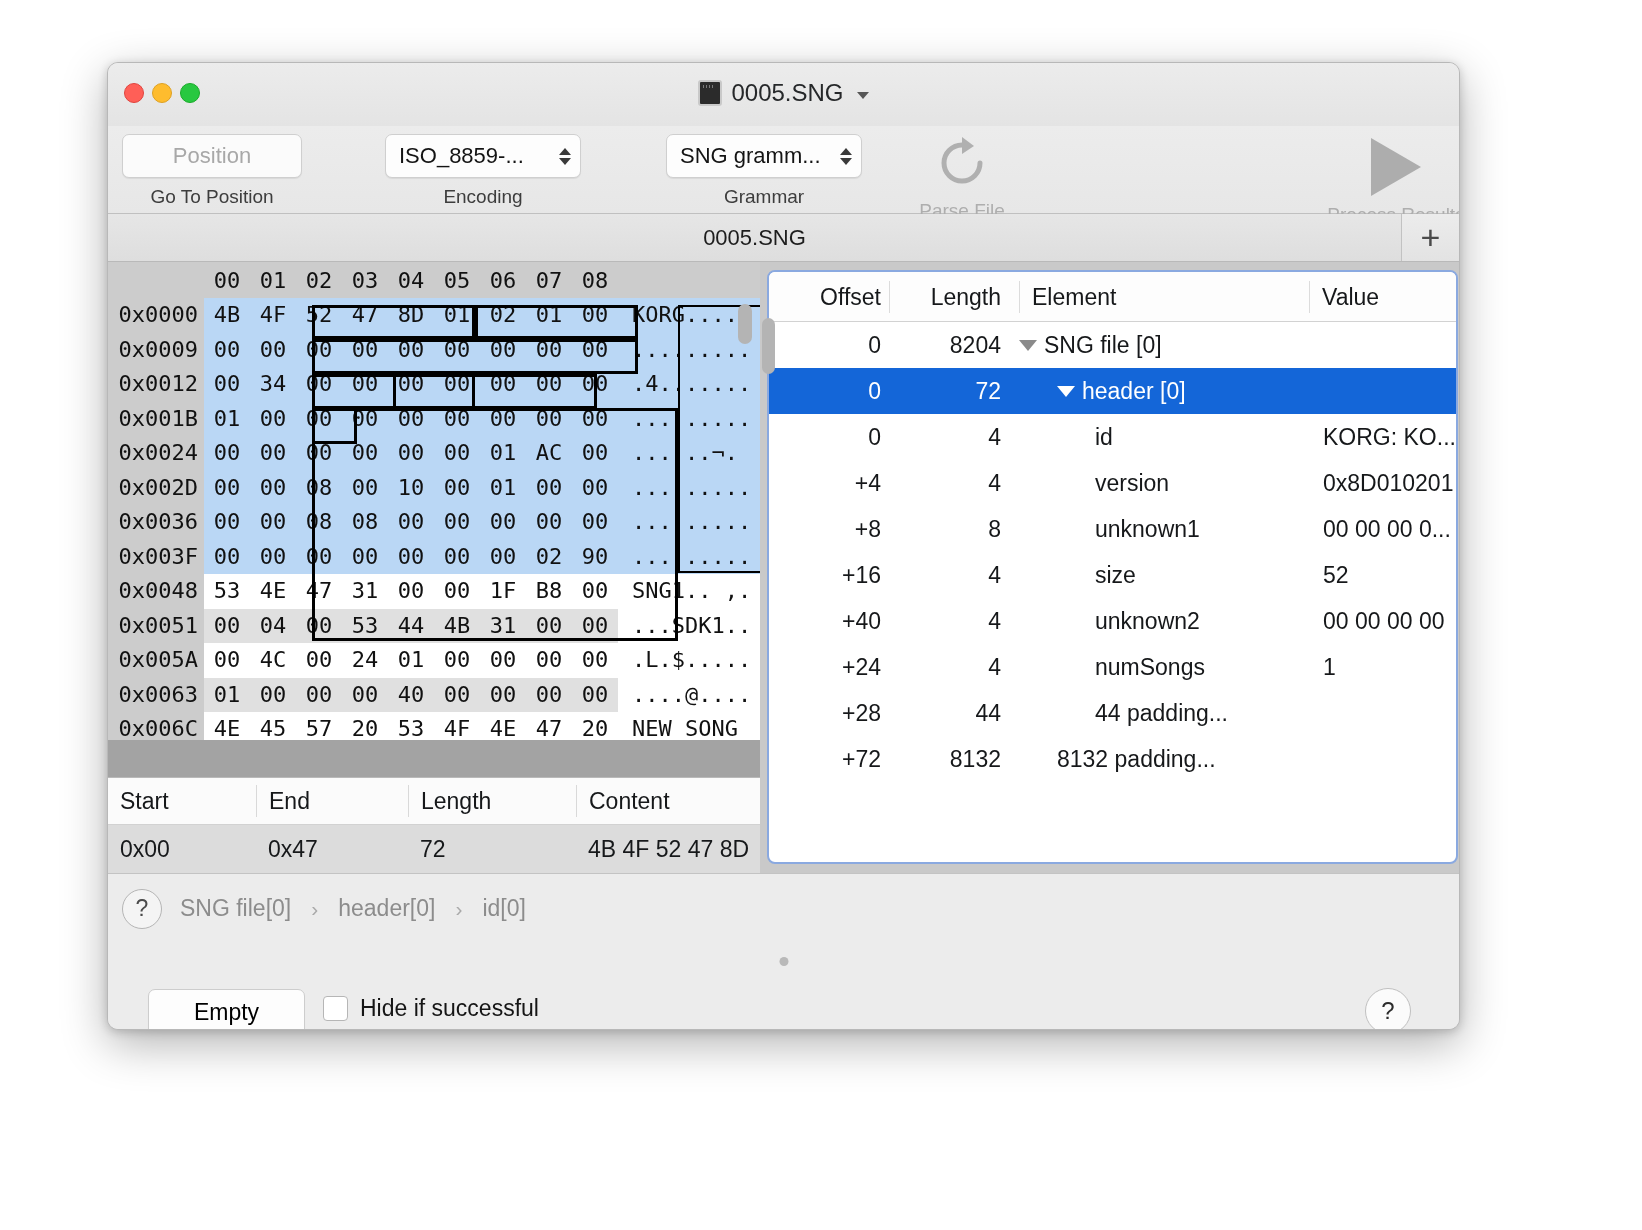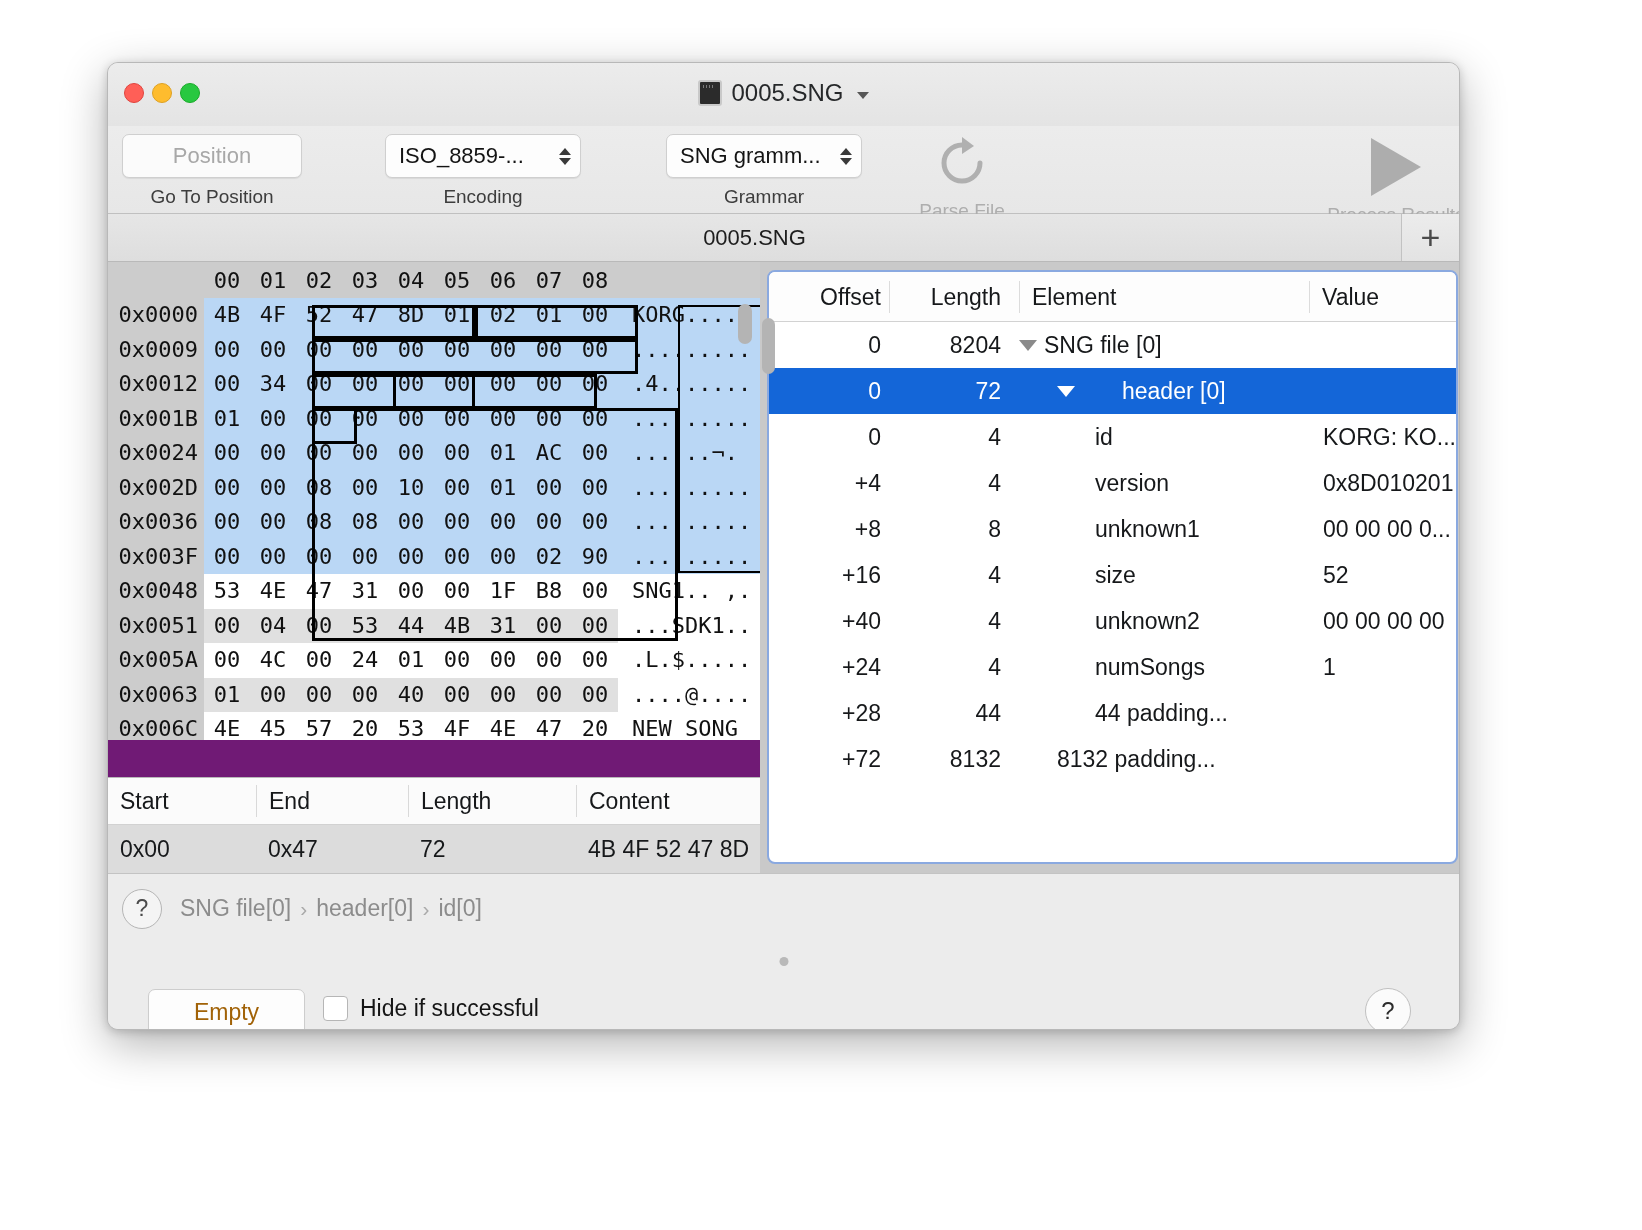--- a/index.html
+++ b/index.html
@@ -104,21 +104,21 @@
     width: 58px; height: 100%;
     border-left: 1px solid #c2c2c2;
     display: flex; align-items: center; justify-content: center;
     font-size: 34px; color: #4a4a4a; font-weight: 300;
     background: linear-gradient(#ececec,#e3e3e3);
   }
 
   
   .content { position: relative; height: 611px; display: flex; background: #d6d6d6; }
 
-  .left-pane { width: 676px; position: relative; background: #701a75; }
+  .left-pane { width: 676px; position: relative; background: #a3a3a3; }
   .hex-head {
     height: 36px; background: #cccccc;
     font-family: "DejaVu Sans Mono", monospace; font-size: 22px; color: #111;
     display: flex; align-items: center;
   }
   .hex-head .gut { width: 96px; }
   .hex-head .cols { display: flex; }
   .hex-head .cols span { width: 46px; text-align: center; }
 
   .hex-body { position: relative; height: 442px; overflow: hidden; }
@@ -198,36 +198,36 @@
     position: relative; height: 70px; background: #ececec;
     border-top: 1px solid #c3c3c3;
     display: flex; align-items: center; padding-left: 14px; gap: 18px;
   }
   .help-circle {
     width: 40px; height: 40px; border-radius: 50%;
     border: 1px solid #b5b5b5; background: #f4f4f4;
     display: flex; align-items: center; justify-content: center;
     font-size: 23px; color: #4a4a4a;
   }
-  .crumbs { display: flex; align-items: center; gap: 9px; font-size: 23px; color: #8c8c8c; }
+  .crumbs { display: flex; align-items: center; gap: 20px; font-size: 23px; color: #8c8c8c; }
   .crumb-sep { color: #a9a9a9; font-size: 21px; }
 
   
   .bottombar { position: relative; height: 124px; background: #ececec; }
   .grip {
     position: absolute; left: 50%; top: 14px; transform: translateX(-50%);
     width: 9px; height: 9px; border-radius: 50%;
     background: #b9b9b9;
   }
   .btn-empty {
     position: absolute; left: 40px; top: 46px; width: 157px; height: 47px;
     background: #fdfdfd; border: 1px solid #cdcdcd; border-radius: 7px;
     box-shadow: 0 1px 1px rgba(0,0,0,0.07);
     display: flex; align-items: center; justify-content: center;
-    font-size: 23px; color: #a16207;
+    font-size: 23px; color: #000000;
   }
   .chk-wrap {
     position: absolute; left: 215px; top: 52px;
     display: flex; align-items: center; gap: 12px;
     font-size: 23px; color: #151515;
   }
   .chk-box { width: 25px; height: 25px; background: #fff; border: 1px solid #b6b6b6; border-radius: 4px; }
   .debug-popup {
     position: absolute; left: 775px; top: 45px; width: 464px; height: 48px;
     background: #fdfdfd; border: 1px solid #c8c8c8; border-radius: 7px;
@@ -606,21 +606,21 @@
               <div class="col-length">8204</div>
               <div class="col-element" style="padding-left: 0px;">
                 <span class="disclosure"></span>
                 <span>SNG file [0]</span>
               </div>
               <div class="col-value"></div>
             </div>
             <div class="res-row selected">
               <div class="col-offset">0</div>
               <div class="col-length">72</div>
-              <div class="col-element" style="padding-left: 38px; gap: 40px;">
+              <div class="col-element" style="padding-left: 38px;">
                 <span class="disclosure"></span>
                 <span>header [0]</span>
               </div>
               <div class="col-value"></div>
             </div>
             <div class="res-row">
               <div class="col-offset">0</div>
               <div class="col-length">4</div>
               <div class="col-element" style="padding-left: 76px;">
                 <span>id</span>

